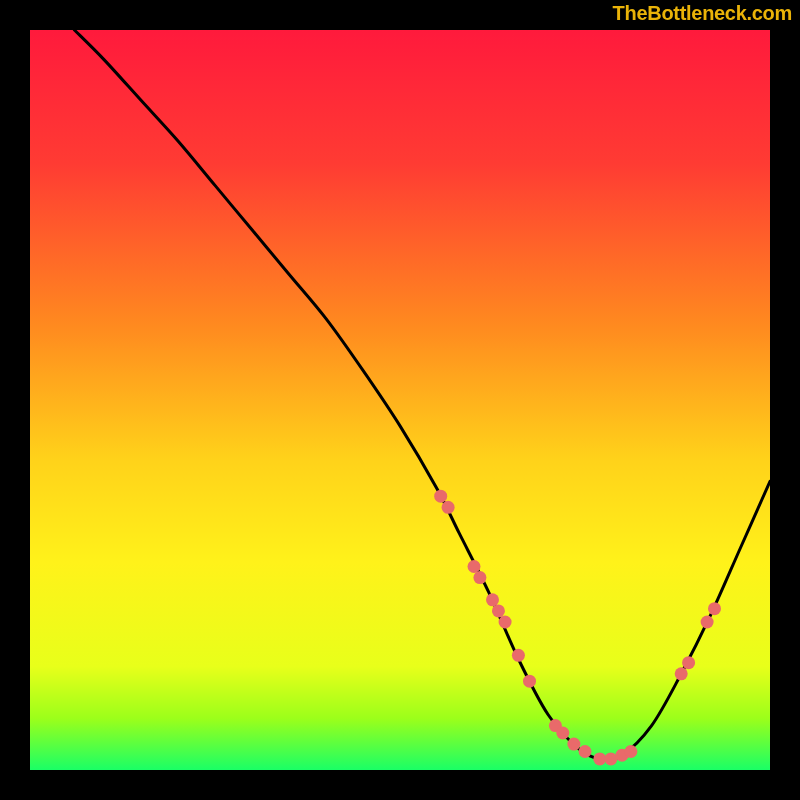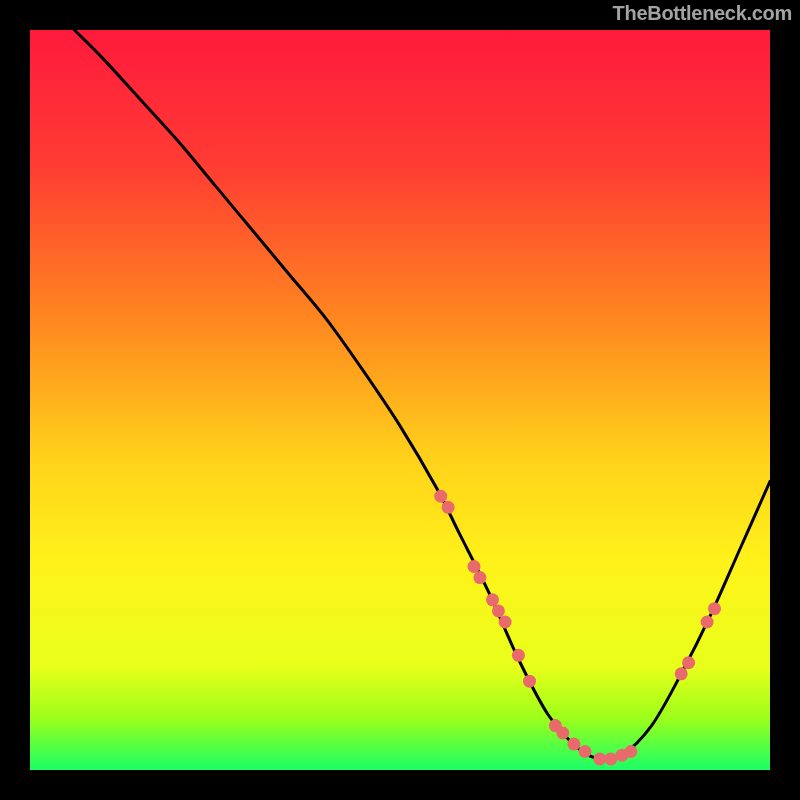--- a/index.html
+++ b/index.html
@@ -13,21 +13,21 @@
   }
   .wrapper {
     position: relative;
     width: 800px;
     height: 800px;
   }
   .watermark {
     position: absolute;
     top: 2px;
     right: 8px;
-    color: #a3a3a3;
+    color: #eab308;
     font-size: 20px;
     font-weight: bold;
     z-index: 10;
     letter-spacing: -0.3px;
   }
   svg {
     position: absolute;
     top: 0;
     left: 0;
   }

